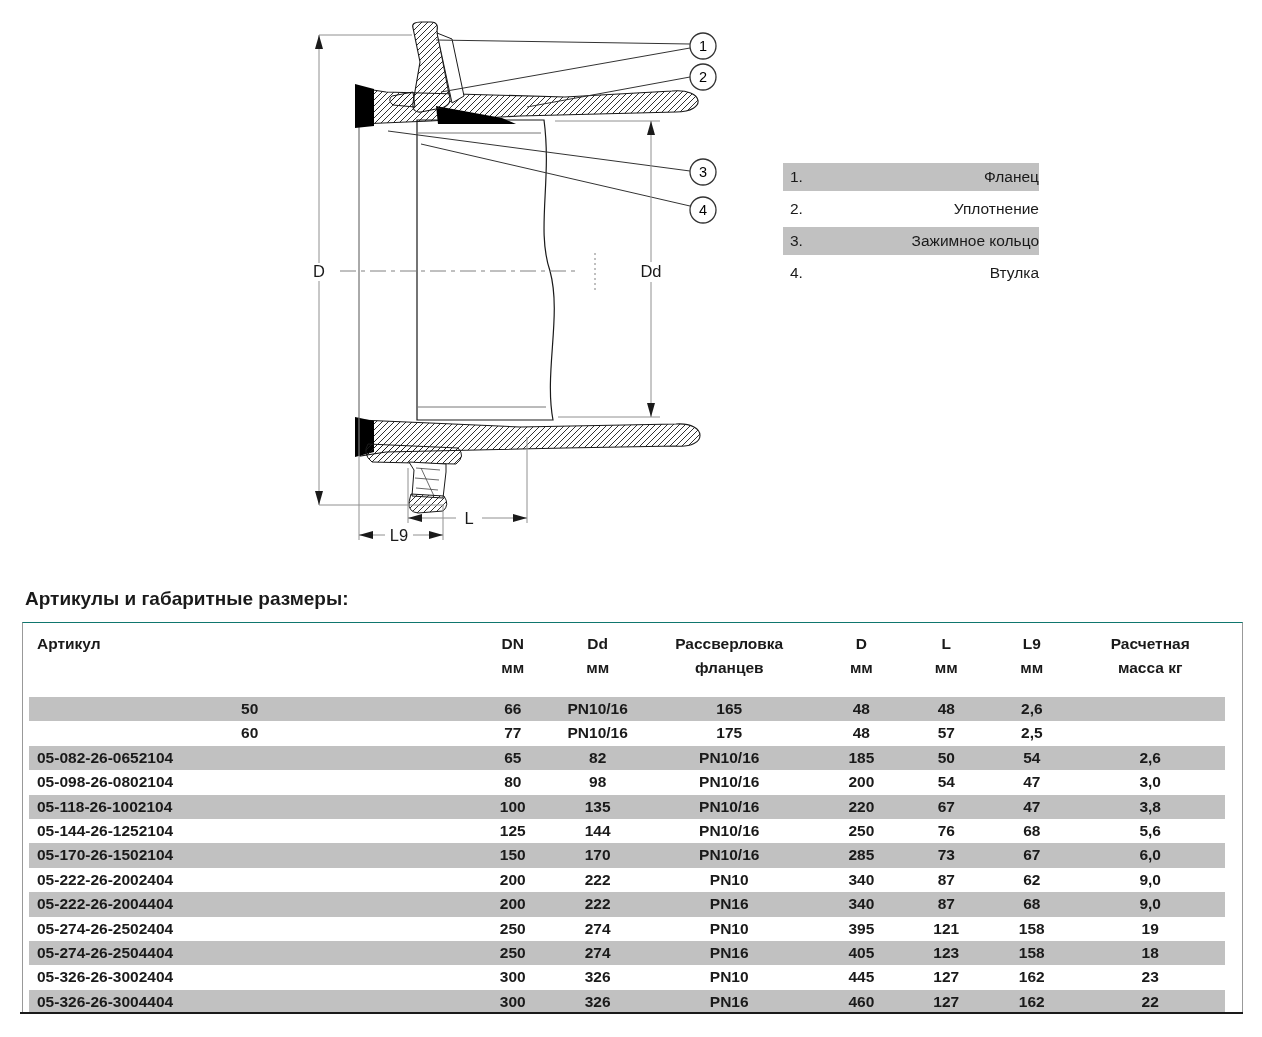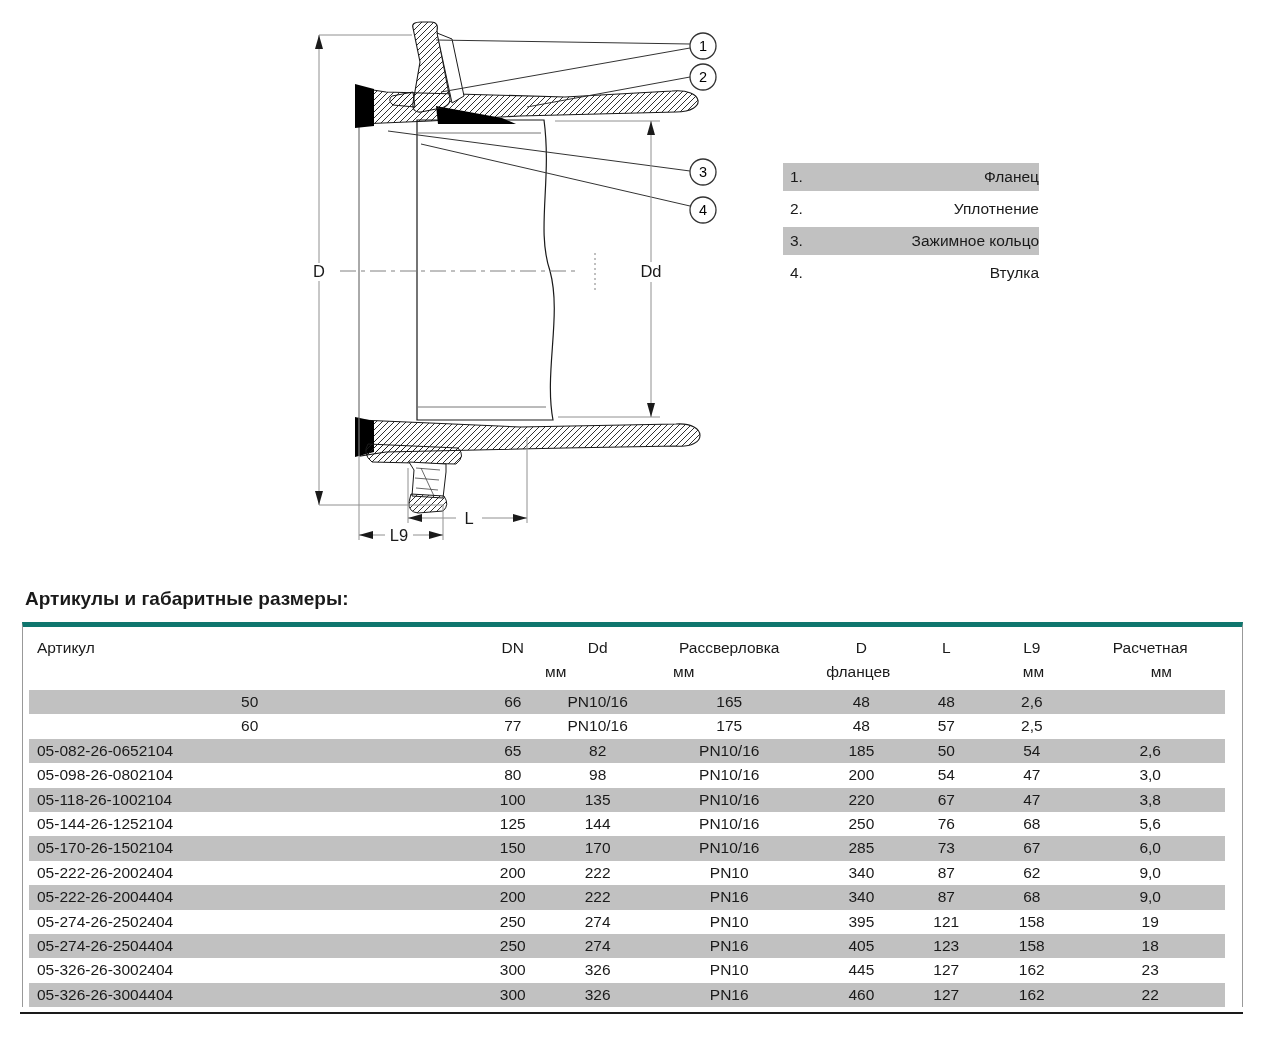--- a/index.html
+++ b/index.html
@@ -13,27 +13,28 @@
   
   .legend { position:absolute; left:783px; top:163px; width:256px; }
   .legend-row { display:flex; align-items:center; height:28px; margin-bottom:4px; font-size:15.5px; }
   .legend-row.shaded { background:var(--shade); }
   .legend-num { width:36px; padding-left:7px; flex:0 0 auto; }
   .legend-label { flex:1;text-align:right; }
   
   .tbl-title { position:absolute; left:25px; top:588px; font-size:19px; font-weight:bold; }
   .table-wrap {
     position:absolute; left:22px; top:622px; width:1219px;
-    border-top:5px solid #0f766e; border-left:1px solid #999; border-right:1px solid #999;
+    border-top:1px solid #0f766e; border-left:1px solid #999; border-right:1px solid #999;
     padding-bottom:0;
+    font-weight:bold;
   }
   .cols { display:grid; grid-template-columns:36.9% 7.1% 7.1% 14.9% 7.2% 7% 7.3% 12.5%; }
   .hrow { margin:0 17px 0 6px; font-size:15.5px; }
   .hrow.labels { padding-top:9px; height:24px; line-height:24px; }
-  .hrow.units  { height:24px; line-height:24px; margin-bottom:6px;gap:43px; }
+  .hrow.units  { height:24px; line-height:24px; margin-bottom:17px; }
   .cell { text-align:center; white-space:nowrap; overflow:hidden; }
   .cell.c0 { text-align:left; padding-left:8px; }
   .trow { height:24.4px; line-height:24.4px; margin:0 17px 0 6px; font-size:15.5px; }
   .trow.shaded { background:var(--shade); }
   .bottom-line { position:absolute; left:20px; top:1012px; width:1223px; height:2px; background:#1a1a1a; }
 </style>
 </head>
 <body>
 
 <svg class="drawing" width="1262" height="580" viewBox="0 0 1262 580" xmlns="http://www.w3.org/2000/svg">

